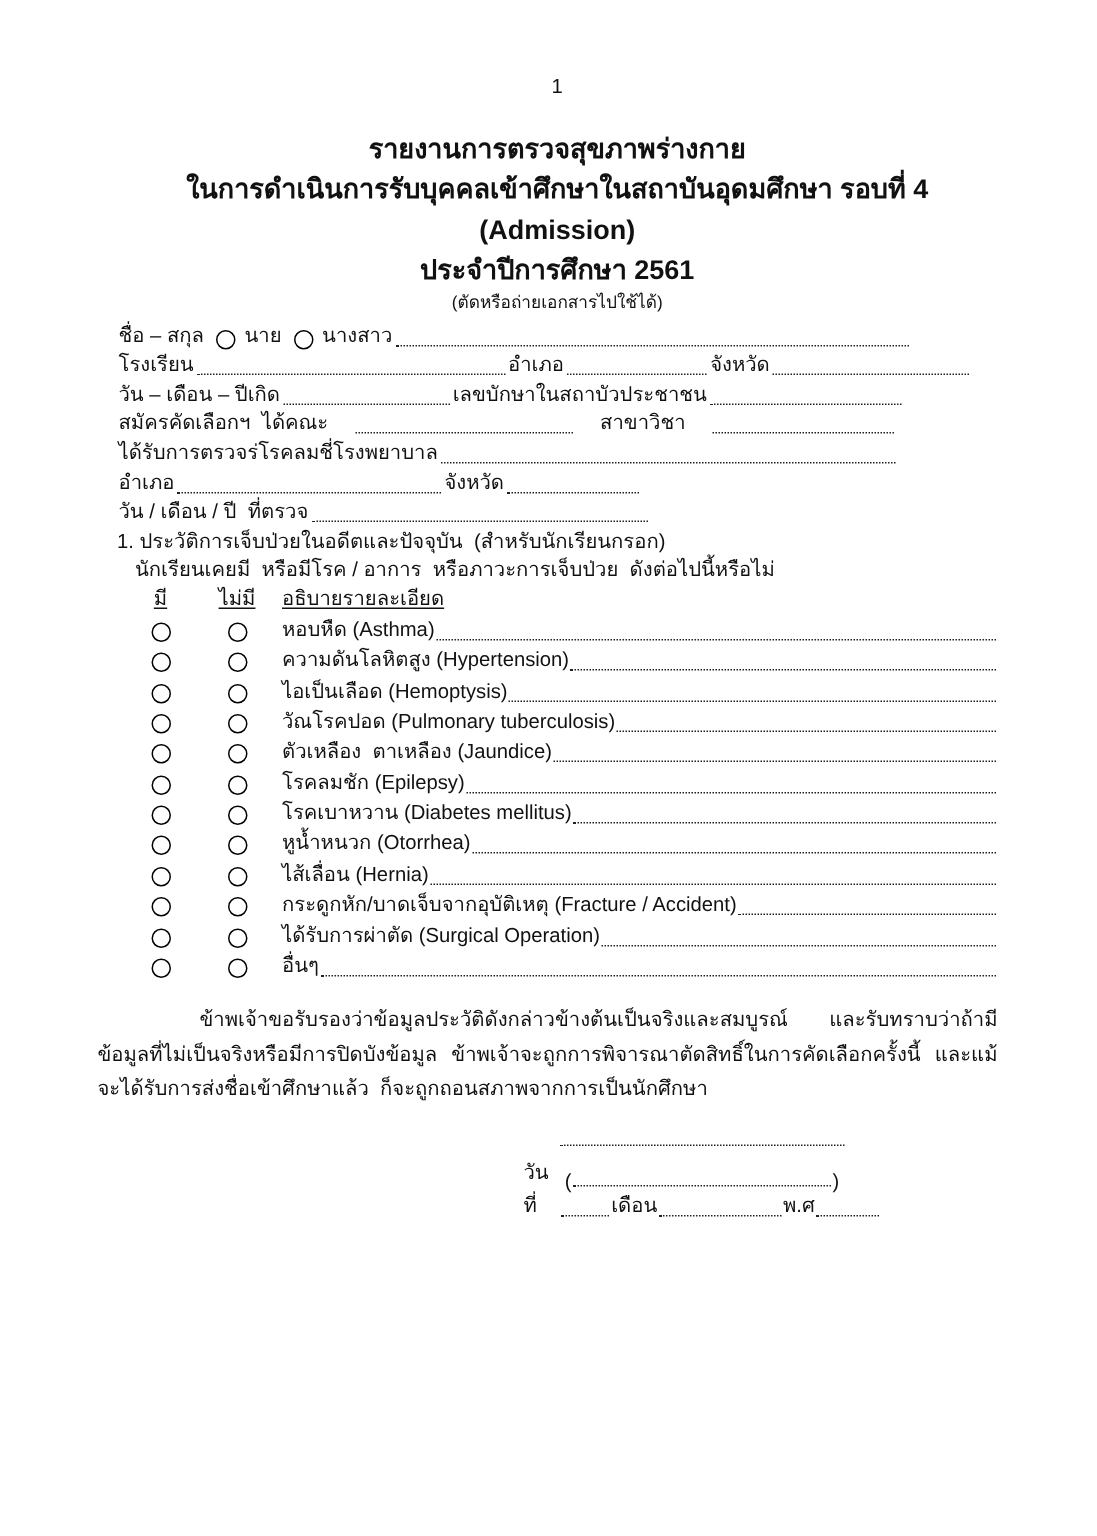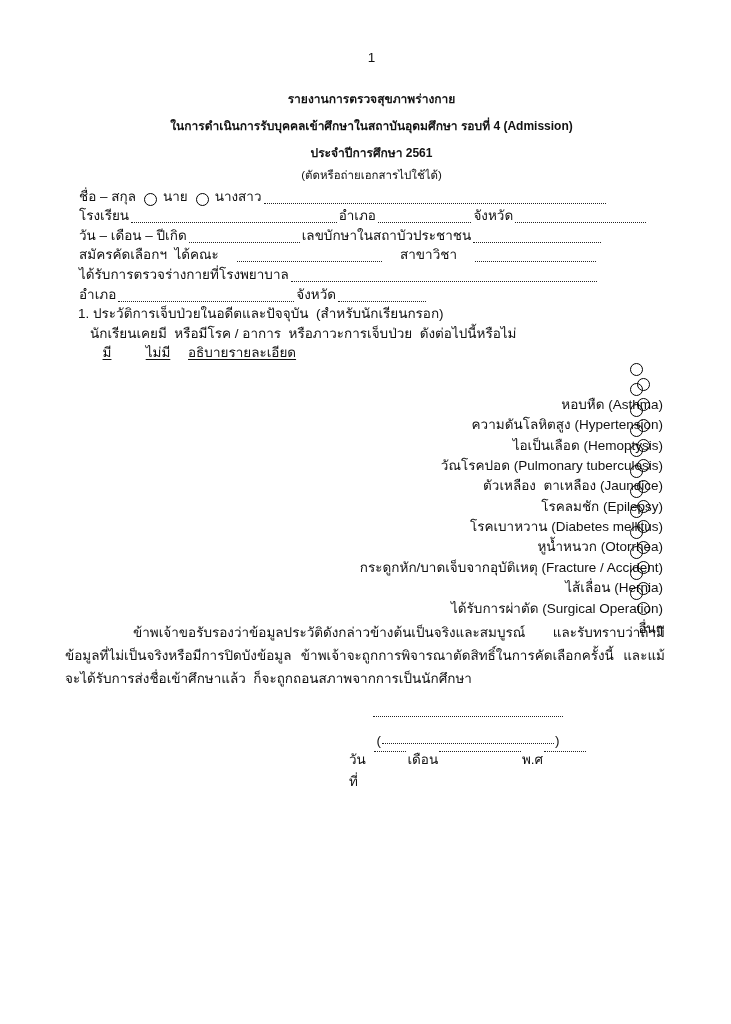--- a/index.html
+++ b/index.html
@@ -9,21 +9,21 @@
     background:#ffffff;
     color:#111;
     font-family:"Liberation Sans", sans-serif;
     font-size:13.5px;
     box-sizing:border-box;
     padding:0 66px 0 78px;
     overflow:hidden;
   }
   .page-number{ text-align:center; padding-top:50px; height:18px; font-size:13.5px; }
   .titles{ margin-top:18px; text-align:center; }
-  .title-line{ font-weight:bold; font-size:12px; line-height:27px; }
+  .title-line{ font-weight:bold; font-size:18px; line-height:27px; }
   .copy-note{ font-size:11.5px; line-height:17px; }
 
   
   .fields{ margin-top:3px; }
   .f-row{ display:flex; align-items:flex-end; height:19.6px; }
   .f-row .lbl{ white-space:pre-wrap; padding:0 1px; }
   .dots{ border-bottom:1.6px dotted #222; height:3px; margin:0 1px 3px 1px; }
   .grow{ flex:1; }
 
   
@@ -33,21 +33,21 @@
     background:transparent; box-sizing:border-box;
   }
   .f-row .circle{ margin:0 5px 1px 7px; }
 
   
   .sec-heading{ height:19.6px; display:flex; align-items:flex-end; white-space:pre-wrap; }
   .sec-sub{ height:19.6px; display:flex; align-items:flex-end; padding-left:12px; white-space:pre-wrap; }
 
   .chk-header, .chk-row{ display:flex; align-items:flex-end; }
   .chk-header{ height:19px; }
-  .chk-row{ height:20.4px;flex-direction:column; }
+  .chk-row{ height:20.4px; }
   .col-yes{ width:58px; display:flex; justify-content:center; align-items:flex-end; }
   .col-no{ width:44px; display:flex; justify-content:center; align-items:flex-end; }
   .col-detail{ flex:1; display:flex; align-items:flex-end; padding-left:8px; }
   .col-head{ text-decoration:underline; text-underline-offset:2px; }
   .chk-row .circle{ margin-bottom:2px; }
   .chk-label{ white-space:pre-wrap; }
   .col-detail .dots{ flex:1; }
 
   
   .certify{
@@ -58,21 +58,21 @@
     white-space:pre-wrap;
   }
 
   
   .sig-block{ width:250px; margin:23px 0 0 265px; }
   .sig-line-row{ height:16px; display:flex; justify-content:center; }
   .sig-line-row .dots{ width:190px; }
   .sig-paren-row{ height:19px; display:flex; justify-content:center; align-items:flex-end; }
   .sig-paren-row .dots{ width:172px; margin-bottom:4px; }
   .sig-role{ height:19px; text-align:center; }
-  .sig-date-row{ height:19px; display:flex; width:238px; margin:0 auto; }
+  .sig-date-row{ height:19px; display:flex; align-items:flex-end; width:238px; margin:0 auto; }
   .w35{ width:35px; } .w88{ width:88px; } .w45{ width:45px; }
 </style>
 </head>
 <body>
 
 <div class="page">
 
   <div class="page-number">1</div>
 
   <div class="titles">
@@ -110,31 +110,35 @@
     </div>
 
     <div class="f-row" style="width:519px;gap:16px;">
       <span class="lbl">สมัครคัดเลือกฯ  ได้คณะ</span>
       <span class="dots" style="flex:1.2;"></span>
       <span class="lbl">สาขาวิชา</span>
       <span class="dots" style="flex:1;"></span>
     </div>
 
     <div class="f-row" style="width:520px;">
-      <span class="lbl">ได้รับการตรวจร่างกายที่โรงพยาบาล</span>
+      <span class="lbl">ได้รับการตรวจร่โรคลมชี่โรงพยาบาล</span>
       <span class="dots grow"></span>
     </div>
 
     <div class="f-row" style="width:349px;">
       <span class="lbl">อำเภอ</span>
       <span class="dots" style="flex:2;"></span>
       <span class="lbl">จังหวัด</span>
       <span class="dots" style="flex:1;"></span>
     </div>
 
+    <div class="f-row" style="width:355px;">
+      <span class="lbl">วัน / เดือน / ปี  ที่ตรวจ</span>
+      <span class="dots grow"></span>
+    </div>
   </div>
 
   <div class="sec-heading">1. ประวัติการเจ็บป่วยในอดีตและปัจจุบัน  (สำหรับนักเรียนกรอก)</div>
   <div class="sec-sub">นักเรียนเคยมี  หรือมีโรค / อาการ  หรือภาวะการเจ็บป่วย  ดังต่อไปนี้หรือไม่</div>
 
   <div class="chk-header">
     <span class="col-yes">
         <span class="col-head">มี</span>
       </span>
     <span class="col-no">
@@ -251,34 +255,34 @@
     </div>
 
     <div class="chk-row">
       <span class="col-yes">
           <span class="circle"></span>
         </span>
       <span class="col-no">
           <span class="circle"></span>
         </span>
       <span class="col-detail">
+        <span class="chk-label">ไส้เลื่อน (Hernia)</span>
+        <span class="dots"></span>
+      </span>
+    </div>
+
+    <div class="chk-row">
+      <span class="col-yes">
+          <span class="circle"></span>
+        </span>
+      <span class="col-no">
+          <span class="circle"></span>
+        </span>
+      <span class="col-detail">
         <span class="chk-label">กระดูกหัก/บาดเจ็บจากอุบัติเหตุ (Fracture / Accident)</span>
-        <span class="dots"></span>
-      </span>
-    </div>
-
-    <div class="chk-row">
-      <span class="col-yes">
-          <span class="circle"></span>
-        </span>
-      <span class="col-no">
-          <span class="circle"></span>
-        </span>
-      <span class="col-detail">
-        <span class="chk-label">ไส้เลื่อน (Hernia)</span>
         <span class="dots"></span>
       </span>
     </div>
 
     <div class="chk-row">
       <span class="col-yes">
           <span class="circle"></span>
         </span>
       <span class="col-no">
           <span class="circle"></span>

